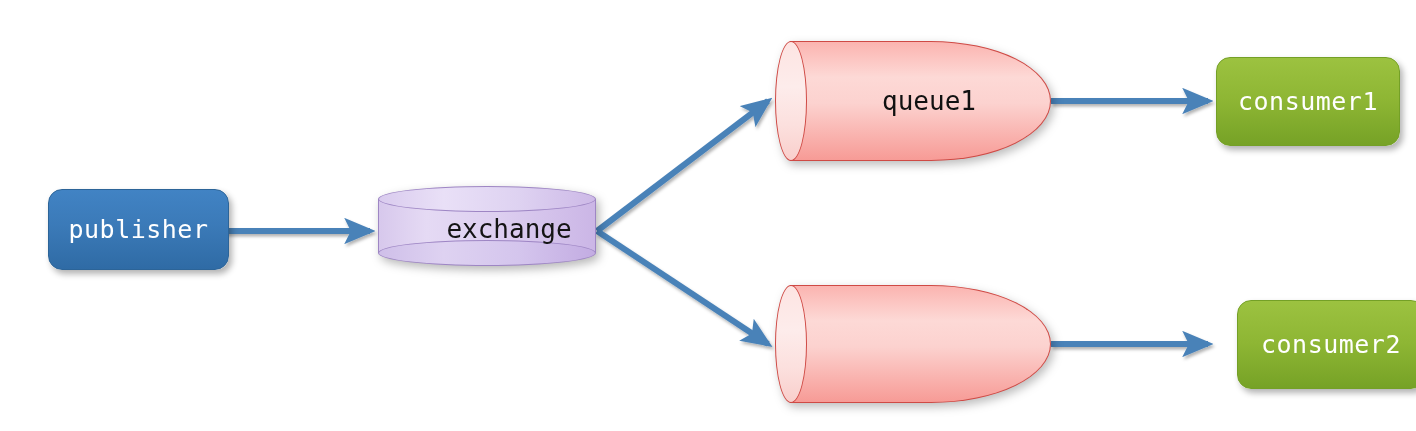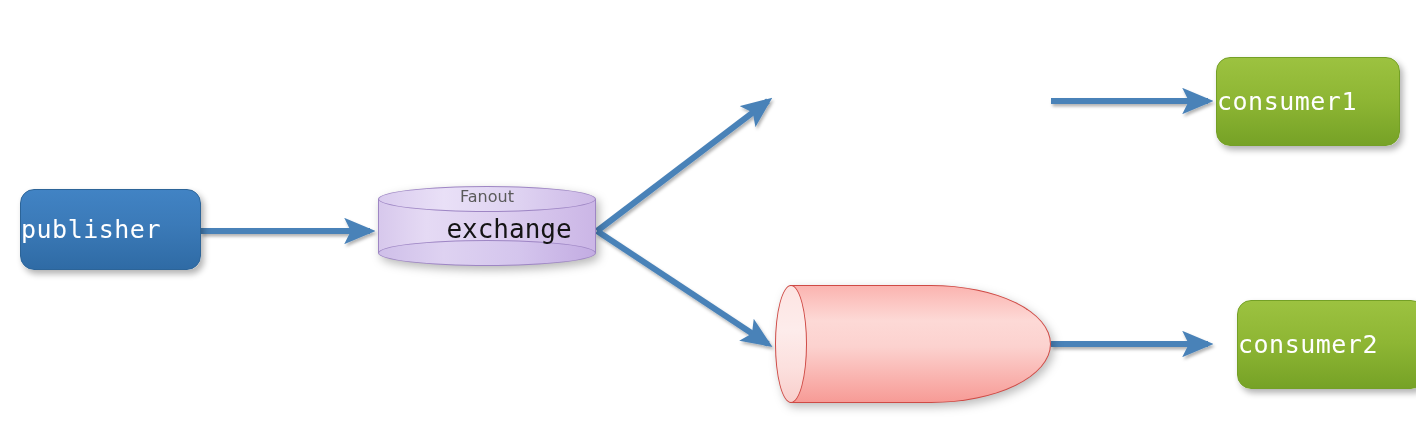--- a/index.html
+++ b/index.html
@@ -26,35 +26,36 @@
     height: 431px;
     pointer-events: none;
   }
 
   
   .rect-node {
     position: absolute;
     border-radius: 14px;
     display: flex;
     align-items: center;
-    justify-content: flex-start;
+    justify-content: center;
     box-sizing: border-box;
     box-shadow: 3px 4px 6px rgba(0,0,0,0.30);
   }
   .rect-node .node-label {
     font-family: "DejaVu Sans Mono", "Liberation Mono", monospace;
     color: #ffffff;
     font-size: 25px;
     letter-spacing: 0.5px;
     line-height: 1;
     white-space: nowrap;
   }
   .node-publisher {
     background: linear-gradient(180deg, #4183c4 0%, #3b7ab8 45%, #2f6ba5 100%);
     border: 1px solid #2c6498;
+    margin-left: 28px;
   }
   .node-consumer {
     background: linear-gradient(180deg, #9cc240 0%, #8eb634 48%, #76a226 100%);
     border: 1px solid #74a026;
   }
 
   
   .cyl-v {
     position: absolute;
     filter: drop-shadow(3px 4px 5px rgba(0,0,0,0.28));
@@ -183,24 +184,28 @@
   </svg>
 
   <div class="rect-node node-publisher" style="left:20px; top:189px; width:181px; height:81px;">
     <span class="node-label">publisher</span>
   </div>
 
   <div class="cyl-v" style="left:378px; top:186px; width:218px; height:80px;">
     <div class="cv-body"></div>
     <div class="cv-bottom"></div>
     <div class="cv-top"></div>
-    <div class="cv-sub">Fanout</div>
     <div class="cv-title">exchange</div>
   </div>
 
+  <div class="cyl-h" style="left:775px; top:41px; width:276px; height:120px;">
+    <div class="ch-body"></div>
+    <div class="ch-cap"></div>
+    <div class="ch-label">queue1</div>
+  </div>
 
   <div class="cyl-h" style="left:775px; top:285px; width:276px; height:118px;">
     <div class="ch-body"></div>
     <div class="ch-cap"></div>
   </div>
 
   <div class="rect-node node-consumer" style="left:1216px; top:57px; width:184px; height:89px;">
     <span class="node-label">consumer1</span>
   </div>
 

